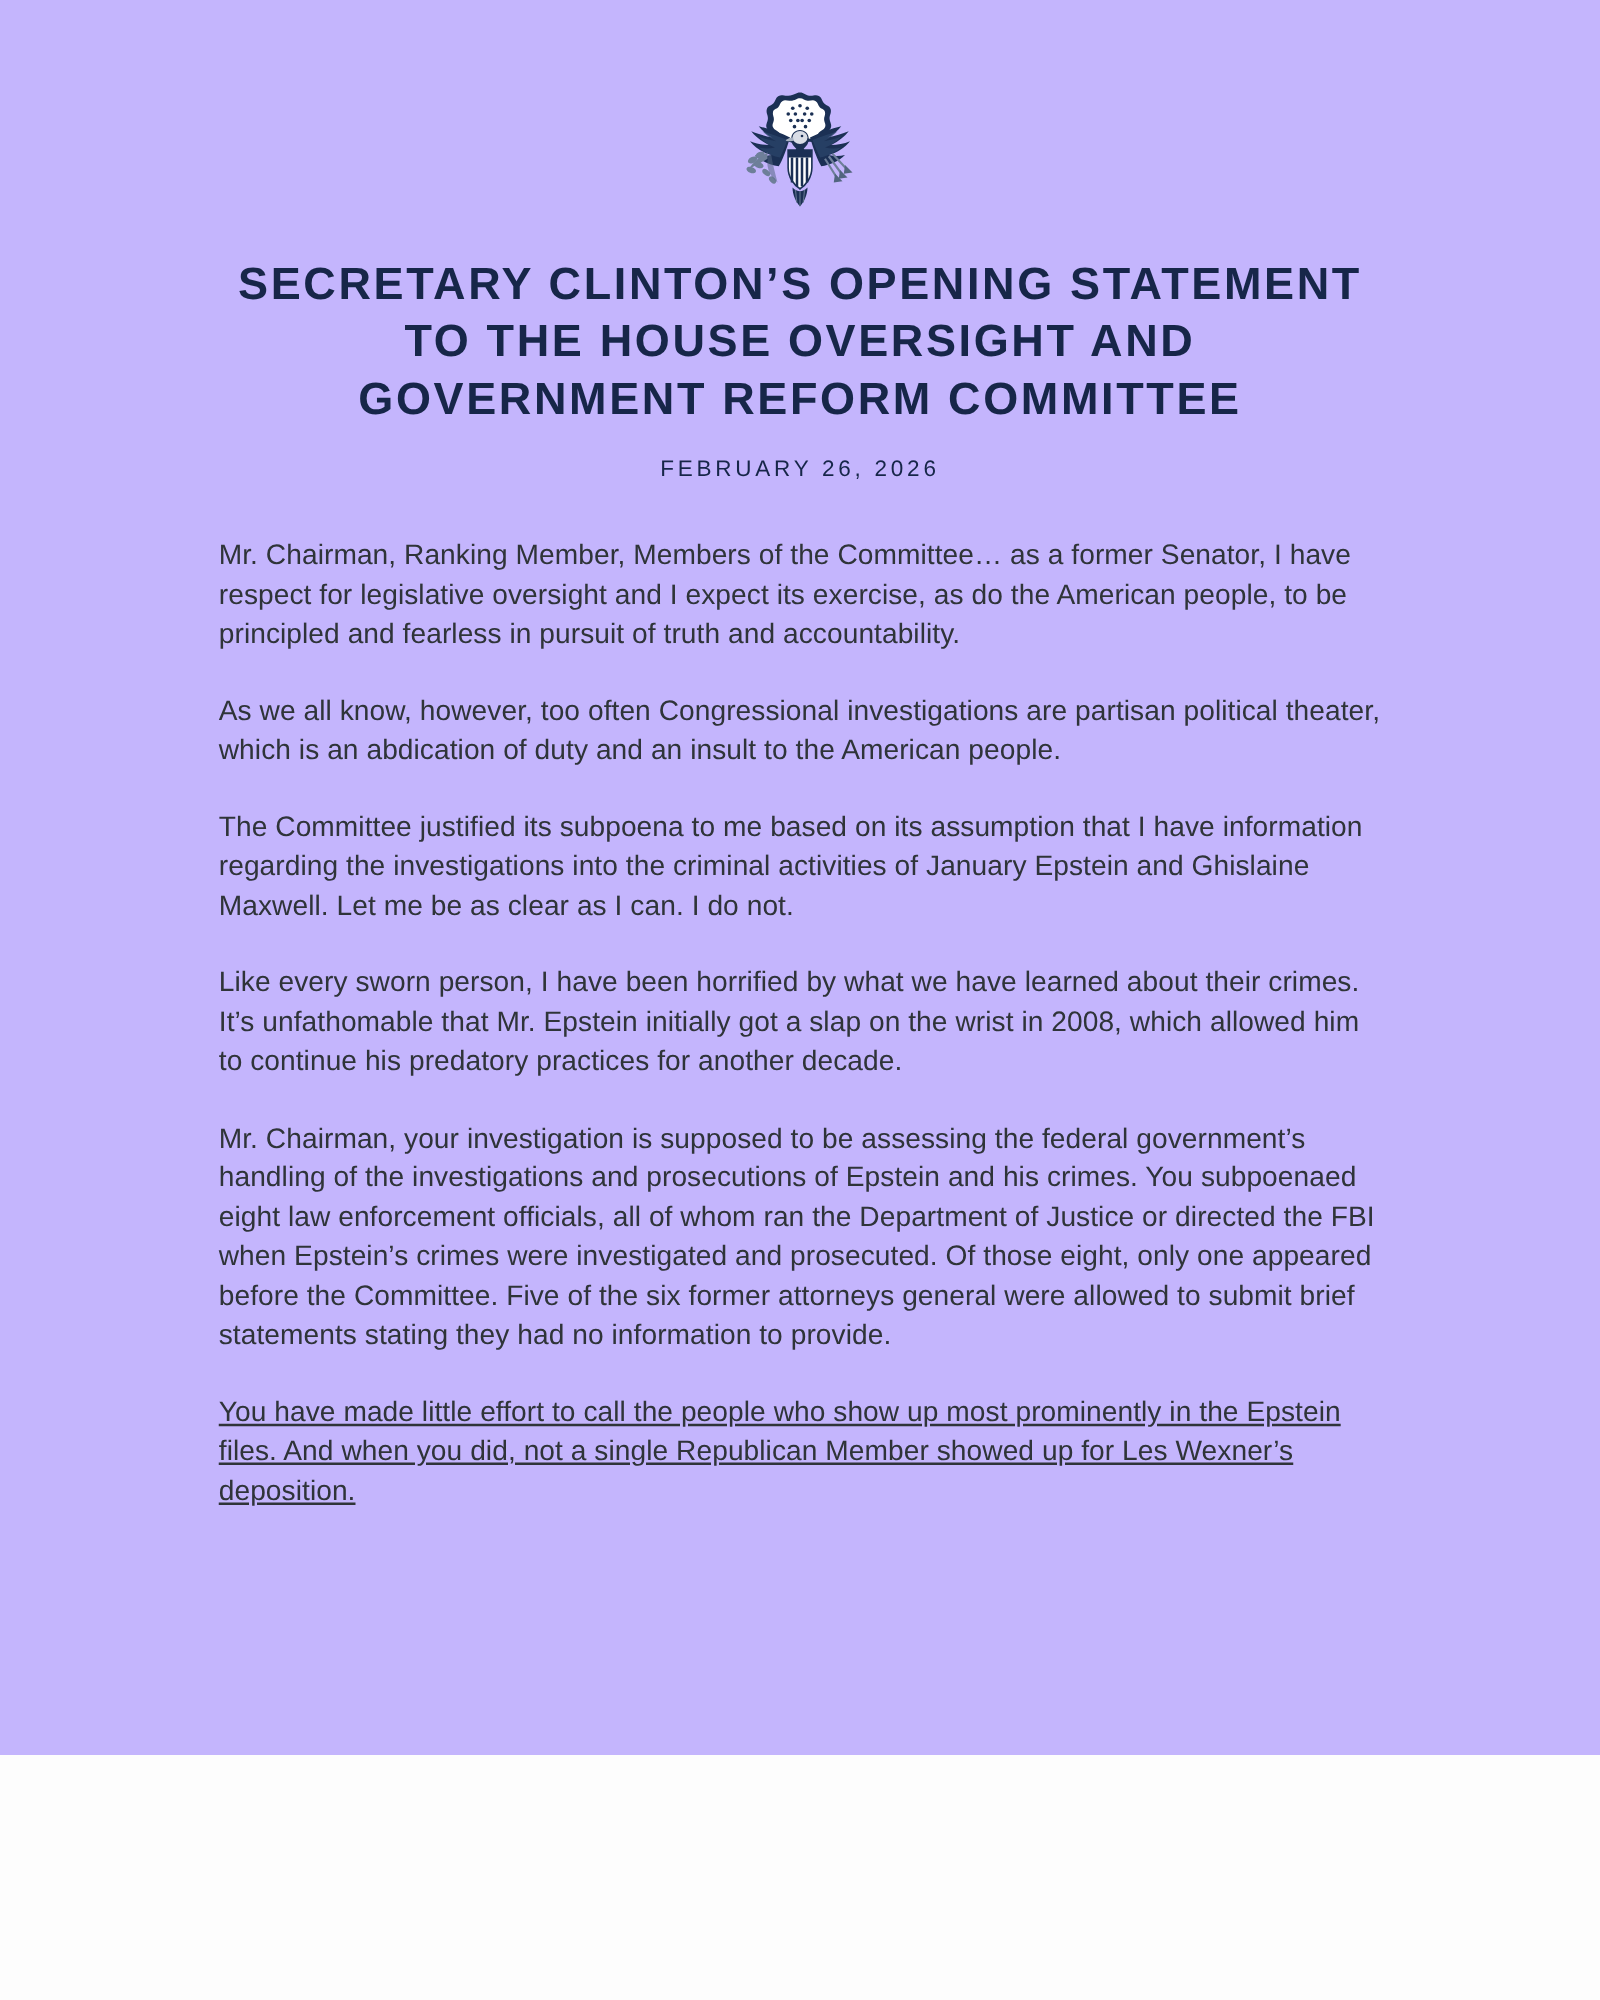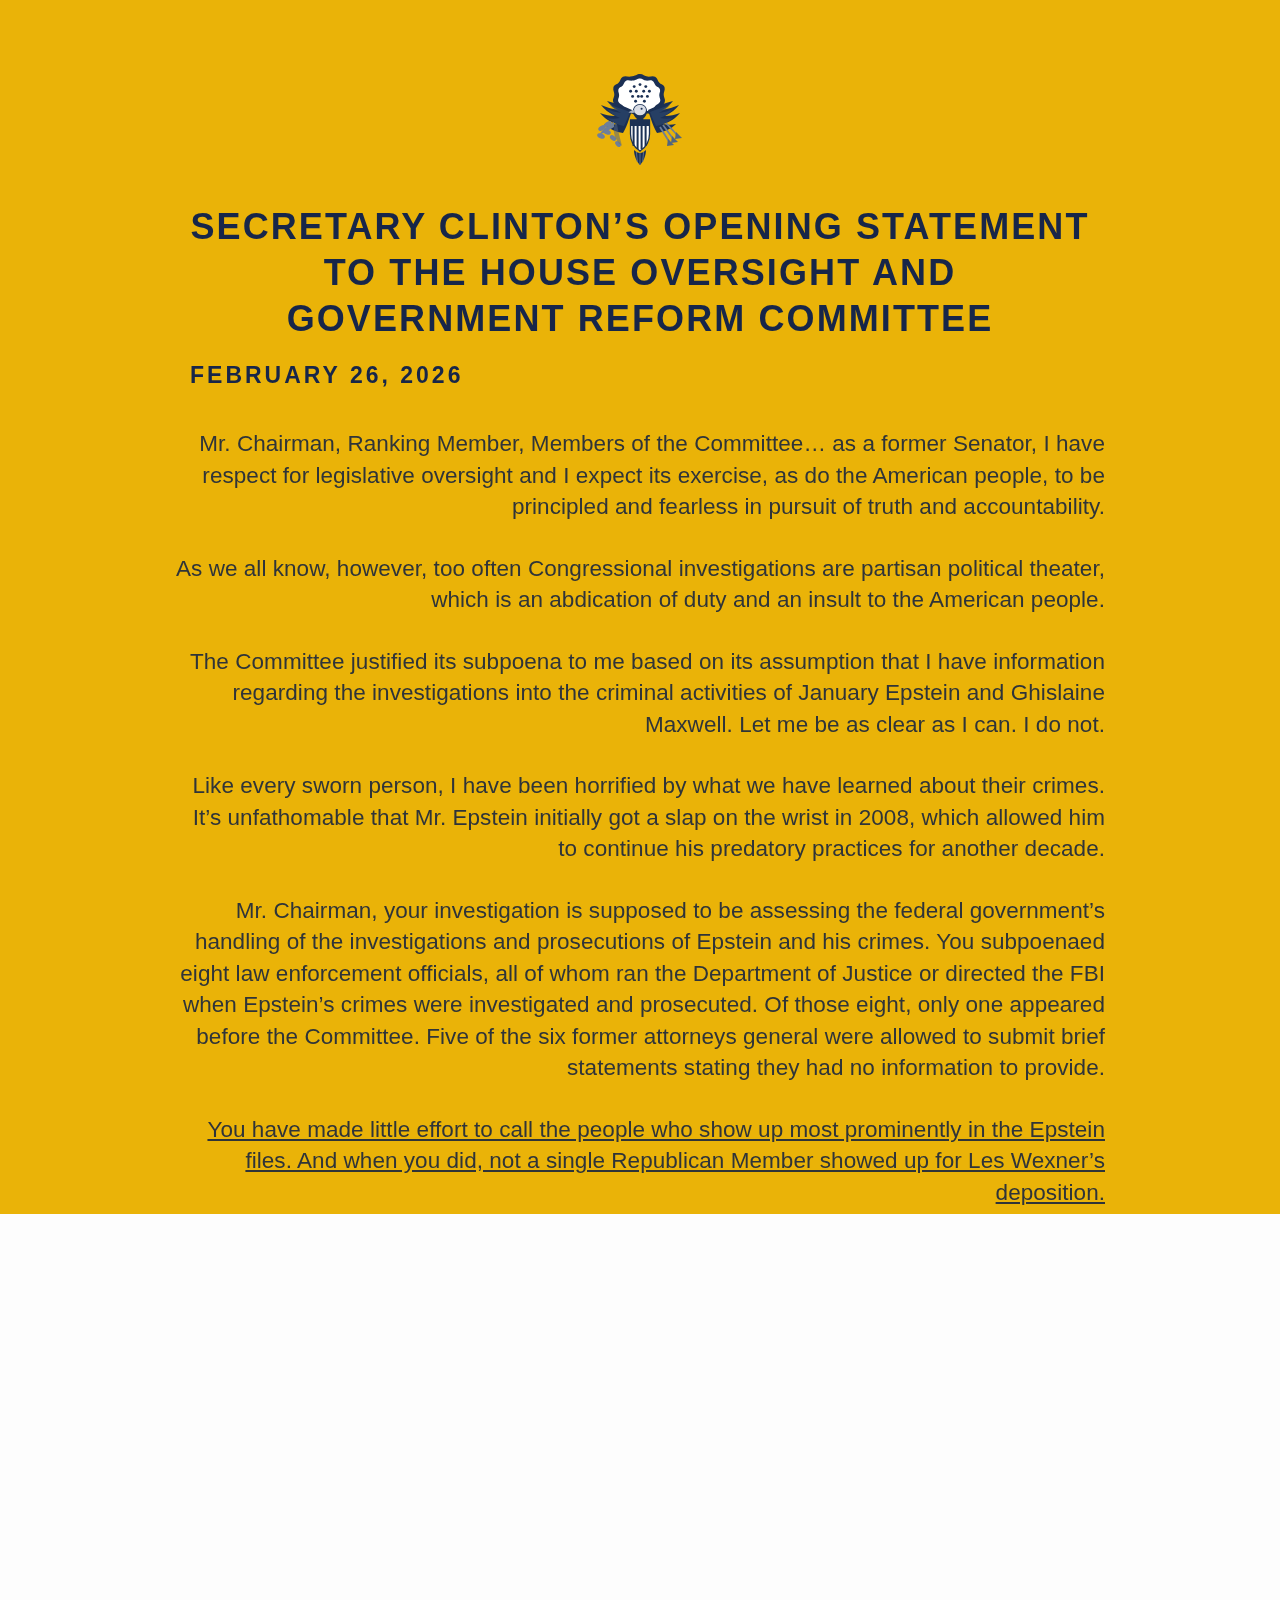--- a/index.html
+++ b/index.html
@@ -11,22 +11,22 @@
     height: 1600px;
     background: #fdfdfd;
     font-family: "Liberation Sans", sans-serif;
     -webkit-font-smoothing: antialiased;
     overflow: hidden;
   }
 
   .page {
     position: relative;
     width: 1280px;
-    height: 1214px;
-    background: #eab308;
+    height: 1404px;
+    background: #c4b5fd;
     box-sizing: border-box;
   }
 
   
   .seal-wrap {
     width: 100%;
     display: flex;
     justify-content: center;
     padding-top: 66px;
   }
@@ -48,44 +48,44 @@
     font-size: 36px;
     line-height: 46px;
     font-weight: 700;
     letter-spacing: 2.1px;
     color: #172649;
     text-transform: uppercase;
   }
   .doc-date {
     margin: 22px 0 0 0;
     font-family: "Liberation Sans", sans-serif;
-    font-size: 23px;
+    font-size: 18px;
     line-height: 22px;
-    font-weight: 700;
+    font-weight: 400;
     letter-spacing: 3.0px;
     color: #172649;
     text-transform: uppercase;
-    text-align: left;
+    text-align: center;
   }
 
   
   .body-block {
     margin: 0 auto;
     padding-top: 42px;
     width: 930px;
     box-sizing: border-box;
   }
   .para {
     margin: 0 0 30px 0;
     font-family: "Liberation Sans", sans-serif;
     font-size: 22.5px;
     line-height: 31.5px;
     color: #2f3439;
     letter-spacing: 0.05px;
-    text-align: right;
+    text-align: left;
   }
   .para:last-child {
     margin-bottom: 0;
     text-decoration: underline;
   }
 </style>
 </head>
 <body>
 
 <div class="page">

